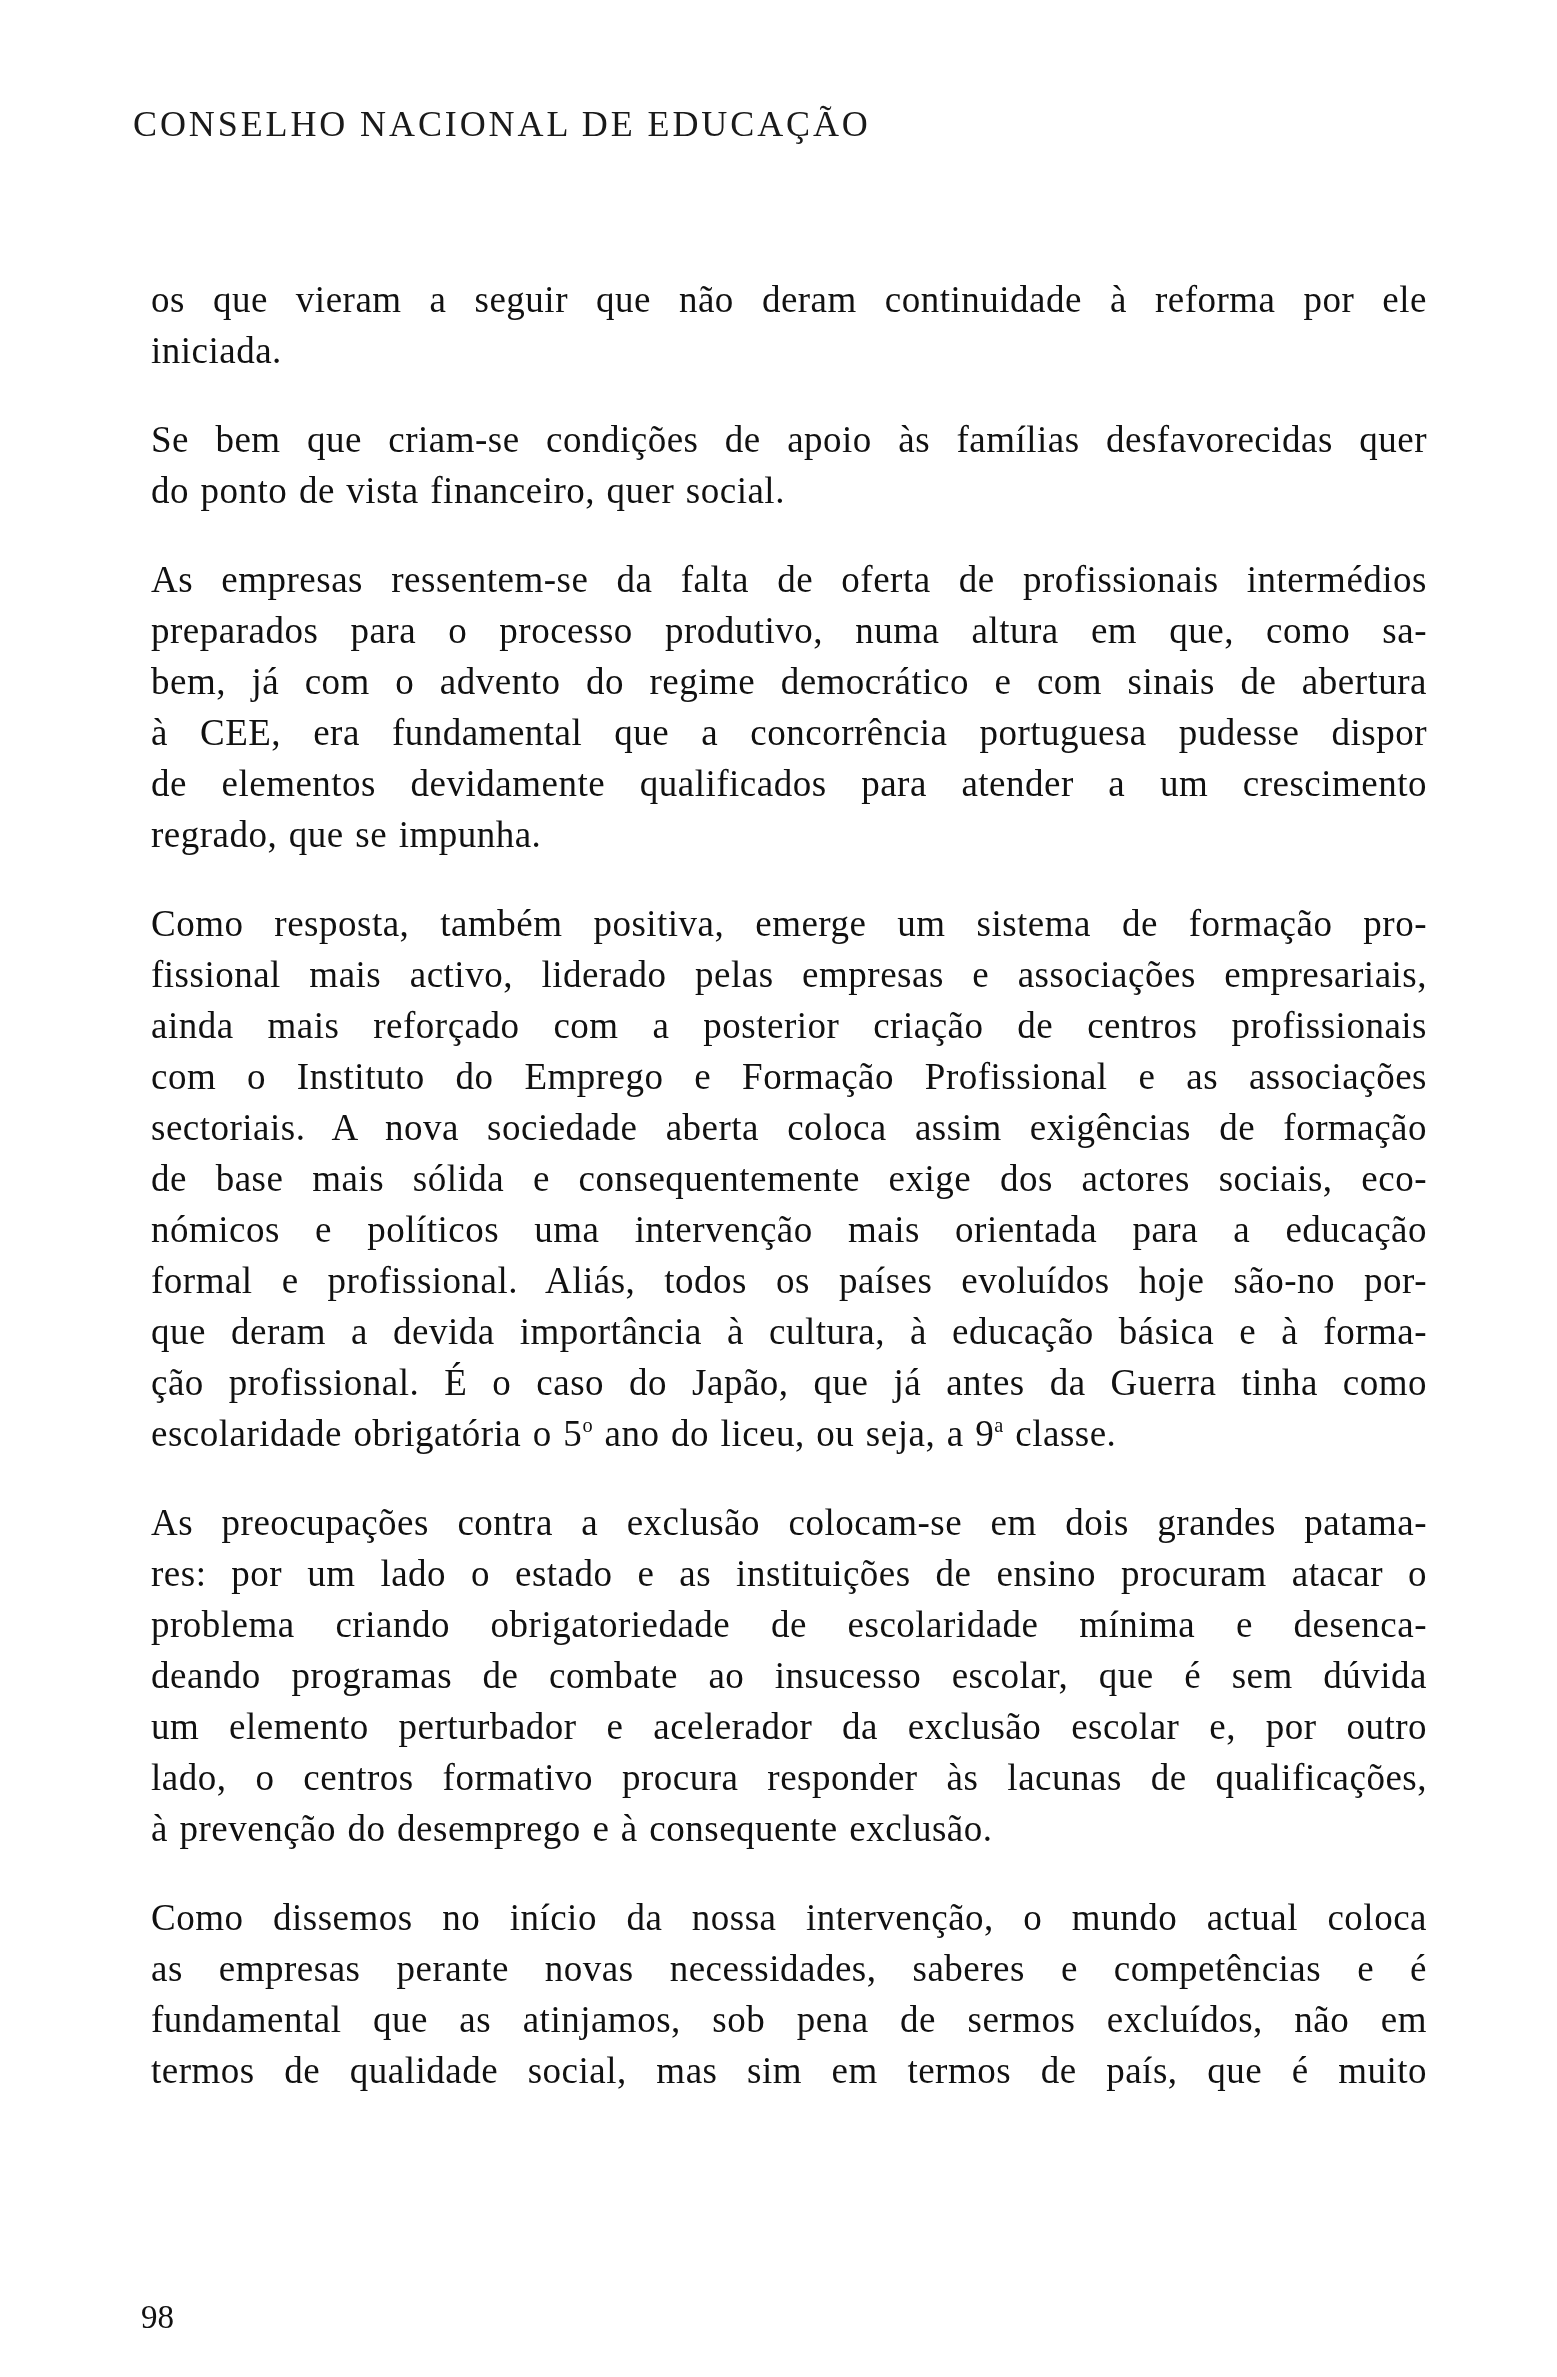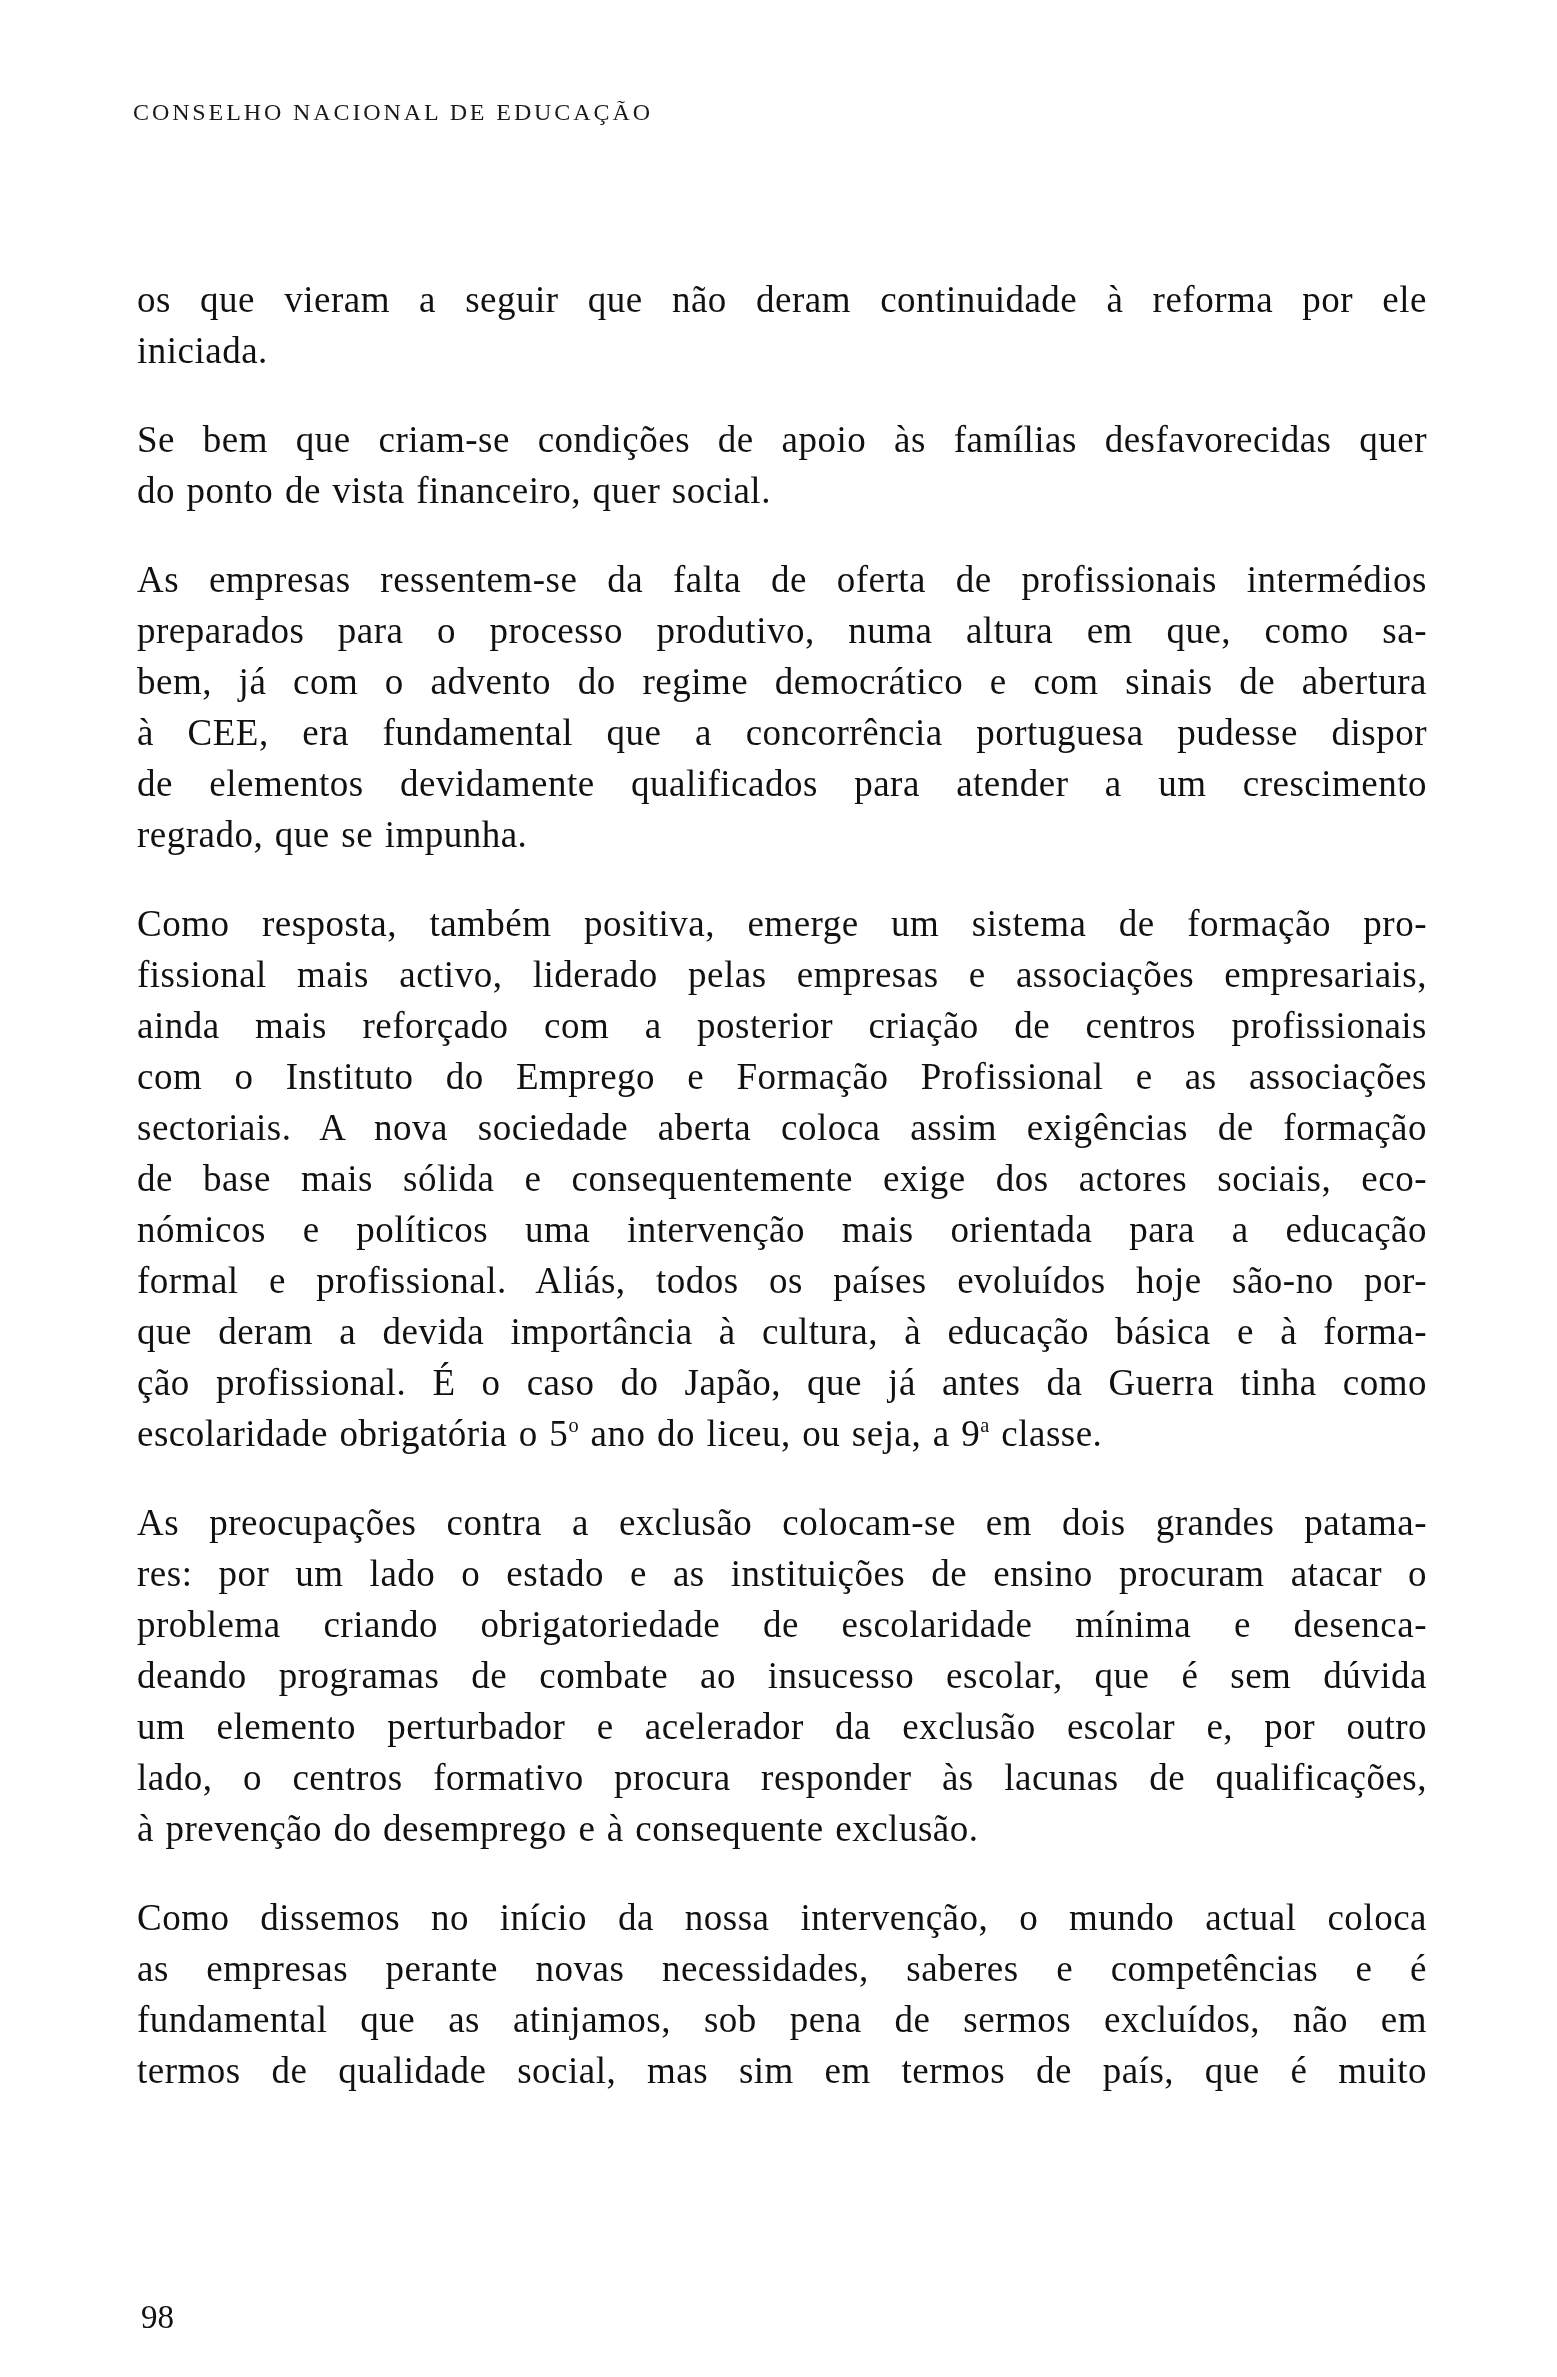--- a/index.html
+++ b/index.html
@@ -11,35 +11,35 @@
       width: 1558px;
       height: 2377px;
       position: relative;
       overflow: hidden;
       color: #111111;
       font-family: "Liberation Serif", "DejaVu Serif", serif;
     }
     .running-header {
       position: absolute;
       left: 133px;
-      top: 96px;
-      font-size: 24px;
+      top: 108px;
+      font-size: 36px;
       letter-spacing: 2.9px;
       line-height: 33px;
       white-space: nowrap;
       color: #1a1a1a;
     }
     .body-text {
       position: absolute;
       left: 137px;
       top: 274px;
       width: 1290px;
     }
     .para {
-      margin: 0 0 38px 0;
+      margin: 0 0 38px 14px;
       font-family: Liberation Serif, serif;
     }
     .line {
       display: block;
       font-size: 37px;
       line-height: 51px;
       height: 51px;
       white-space: nowrap;
       text-align: justify;
       text-align-last: justify;

